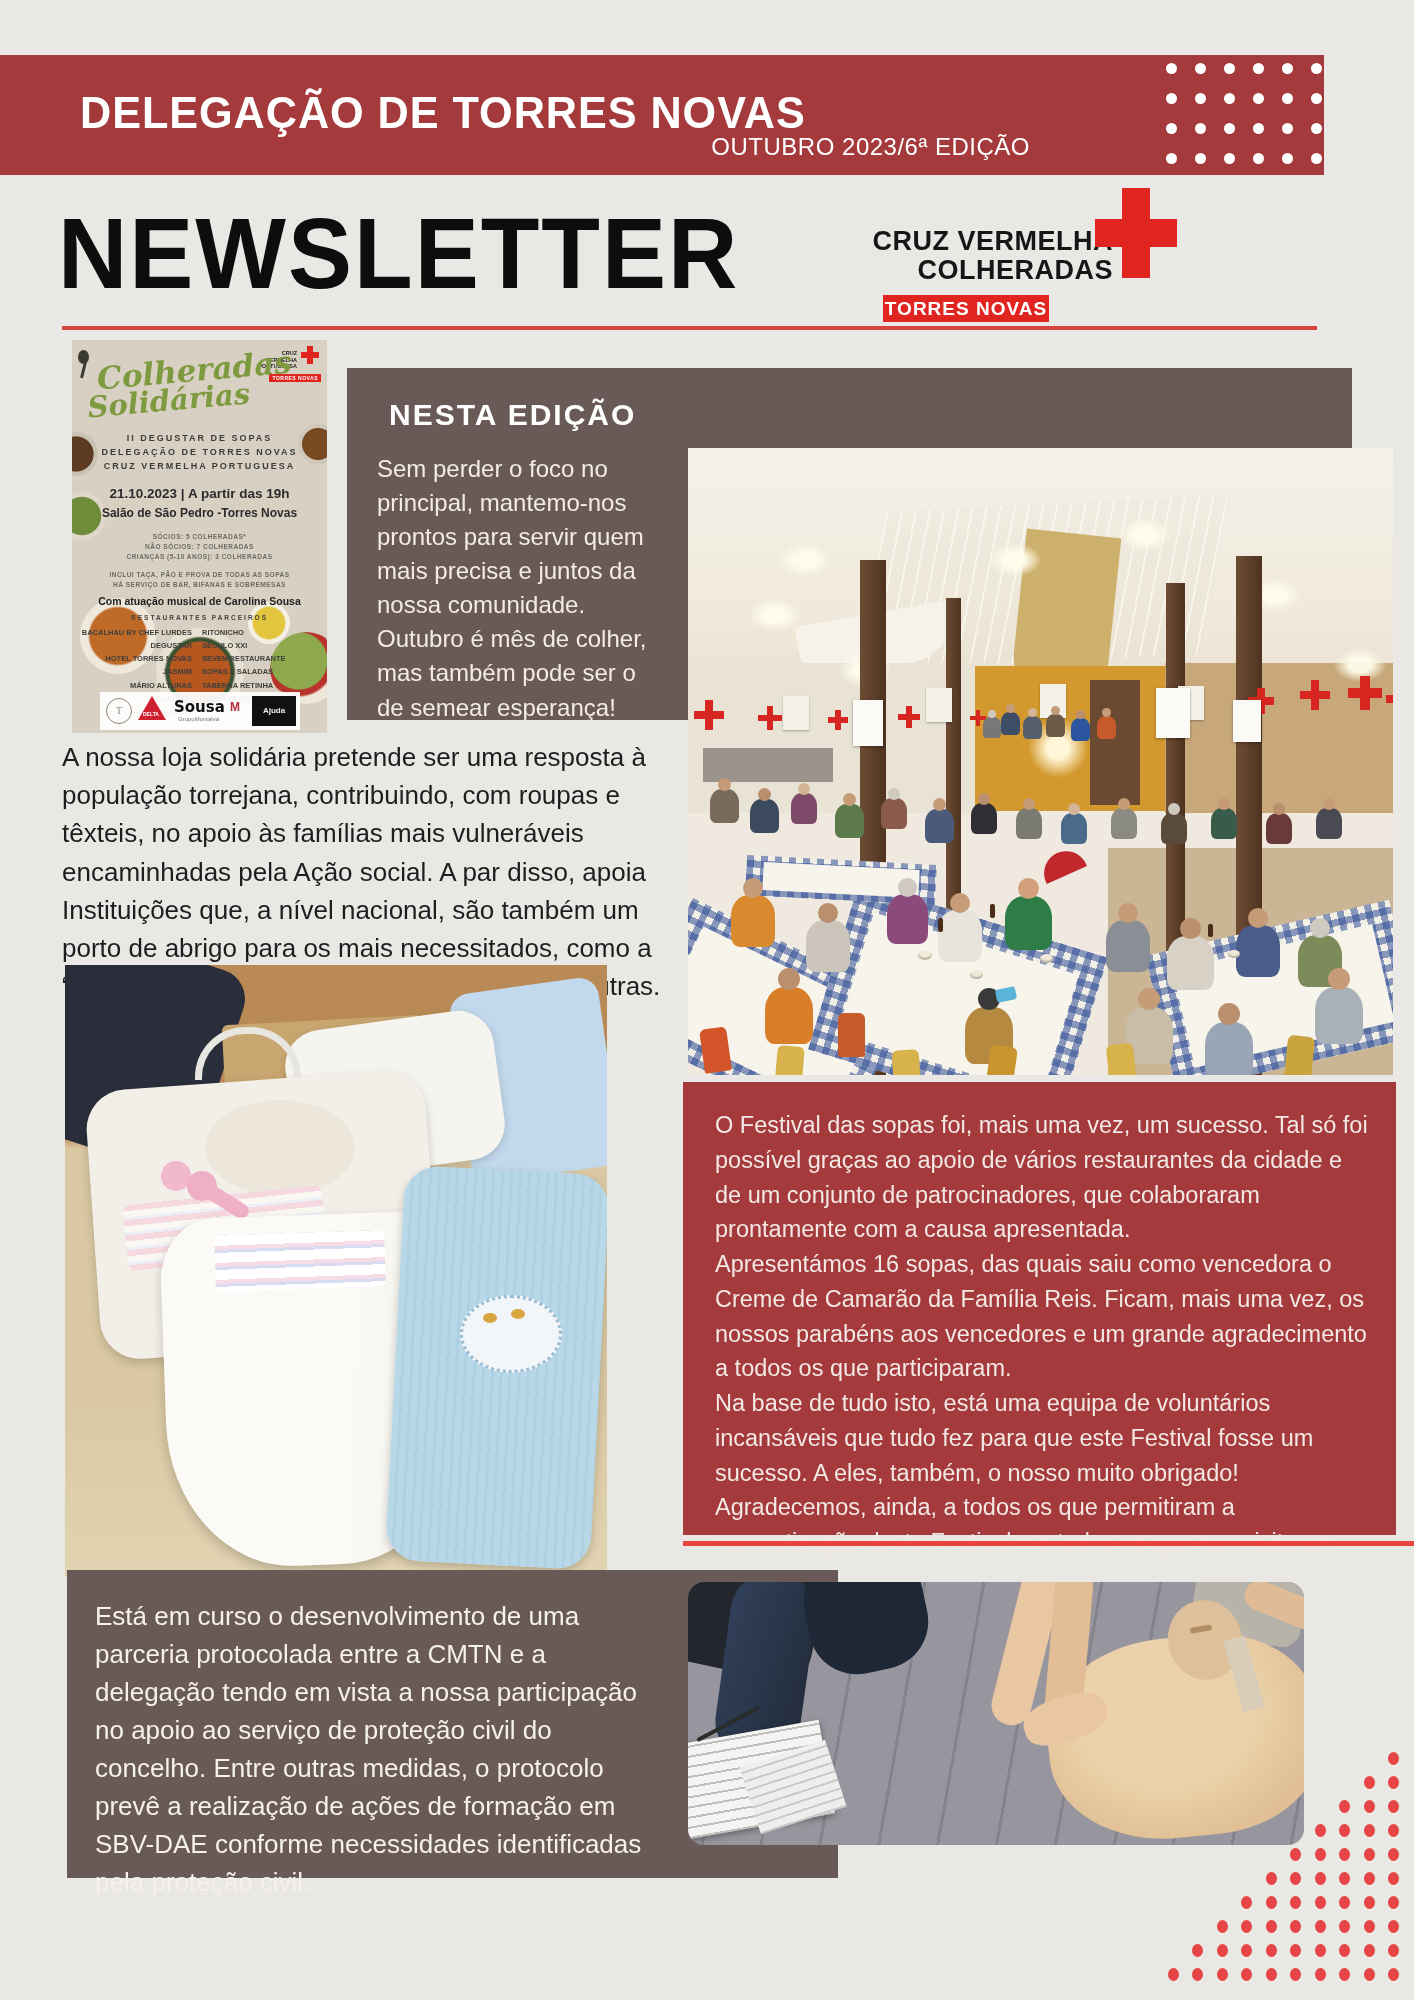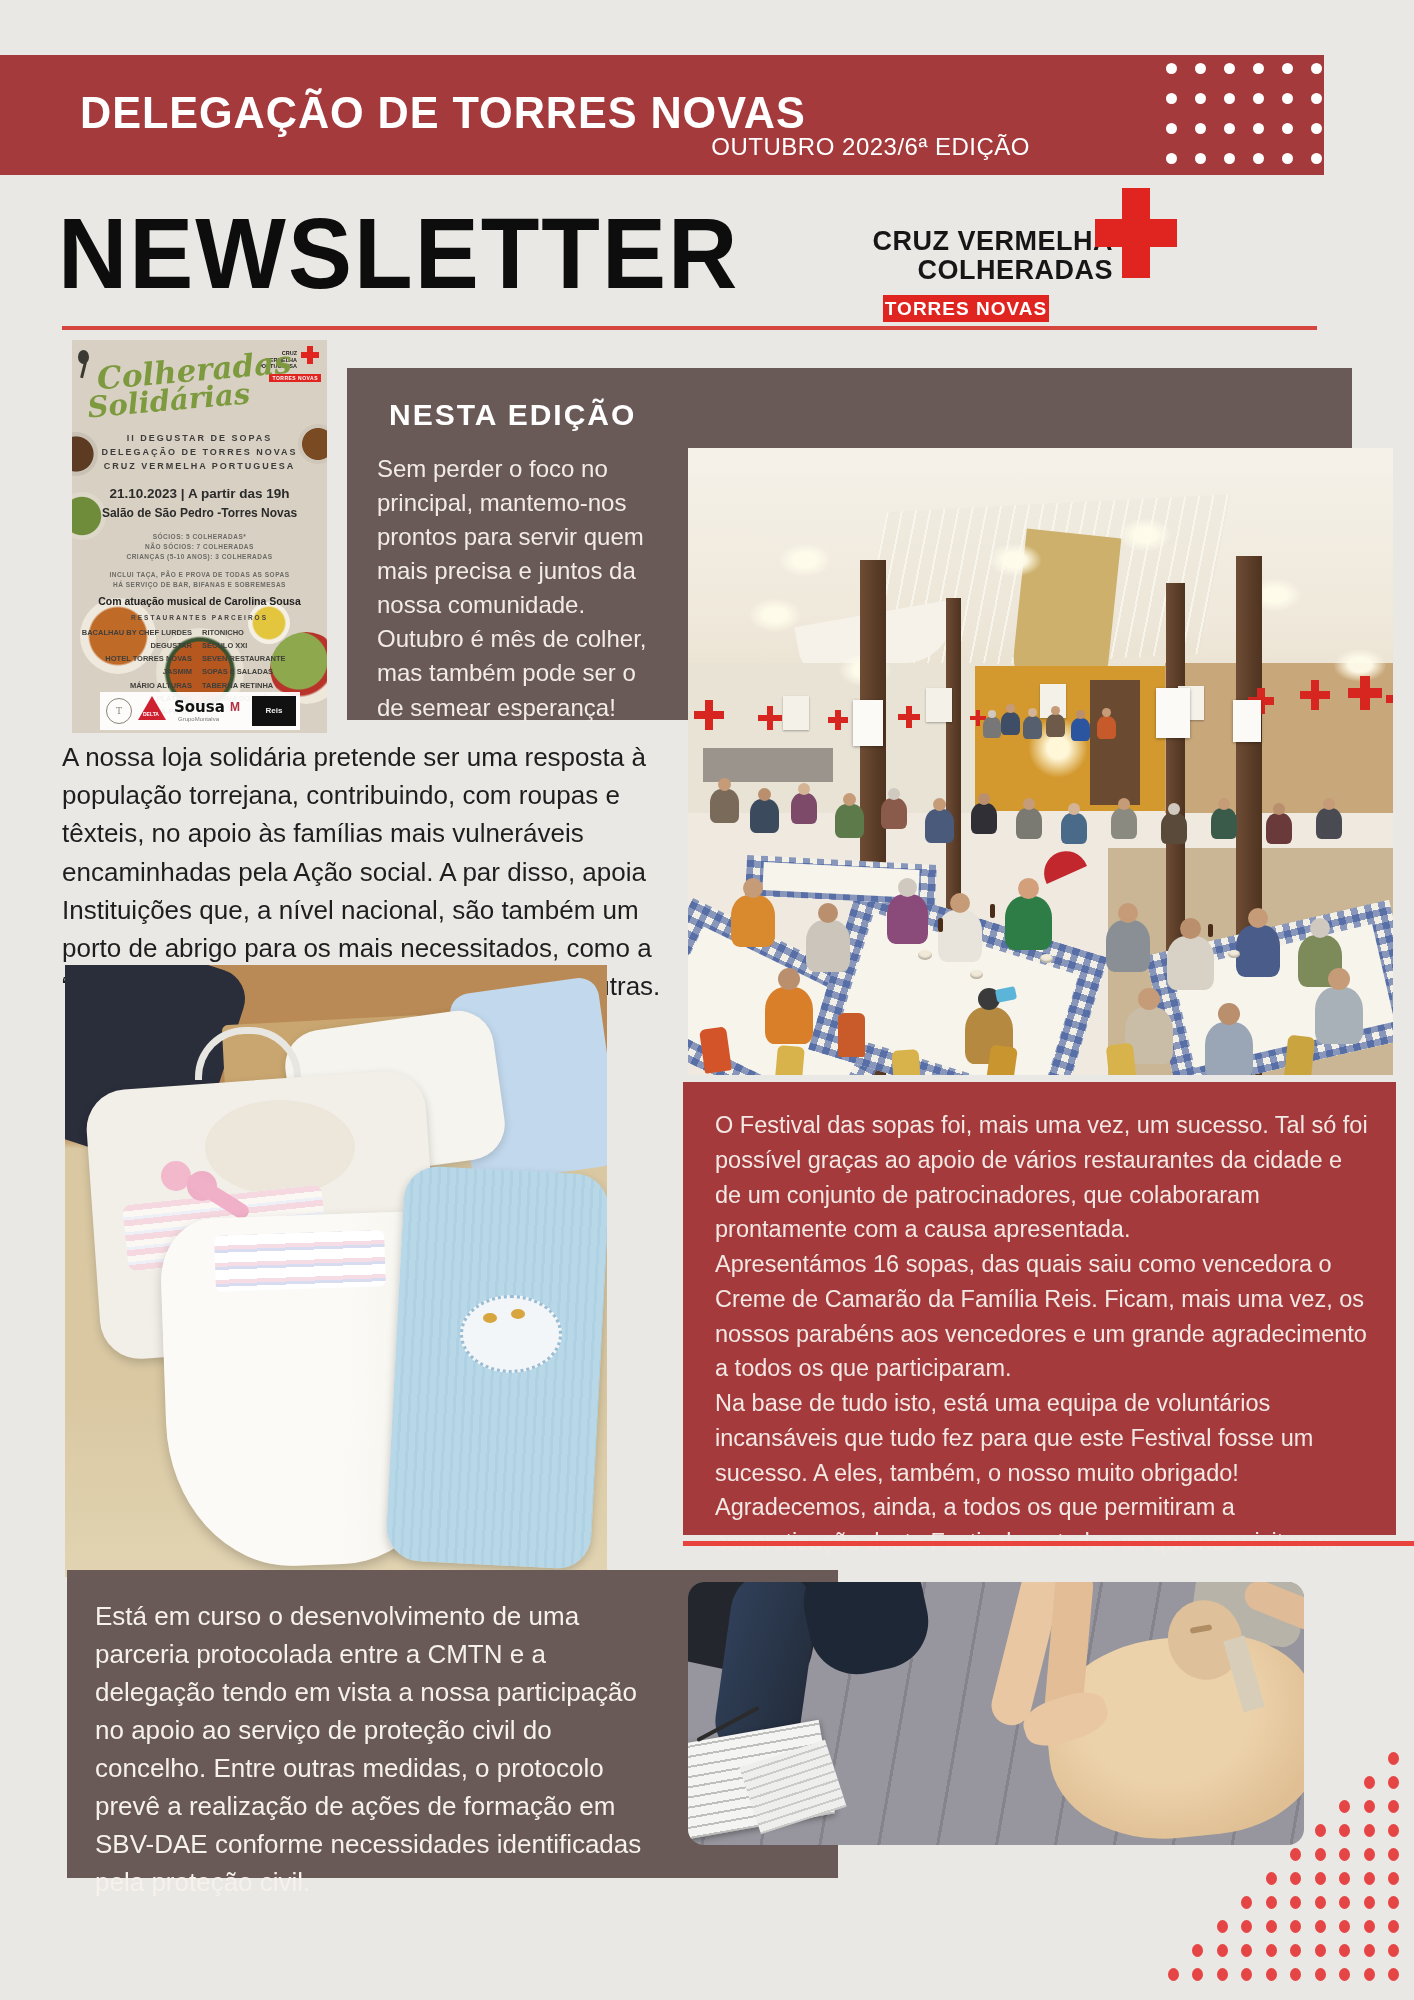--- a/index.html
+++ b/index.html
@@ -240,21 +240,21 @@
 TABERNA RETINHA
 TAVERNA DO AVÔ</div>
     <div id="sponsor-strip" class="abs">
       <span id="sp-circle">T</span>
       <span id="sp-delta">
           <span>DELTA</span>
         </span>
       <span id="sp-renova">Sousa</span>
       <span id="sp-m">M</span>
       <span id="sp-montalva">GrupoMontalva</span>
-      <span id="sp-mskin">Reis</span>
+      <span id="sp-mskin">Ajuda</span>
     </div>
   </div>
 
   <div id="nesta-card" class="abs">
     <div id="nesta-title" class="abs">NESTA EDIÇÃO</div>
     <div id="nesta-body" class="abs">Sem perder o foco no principal, mantemo-nos prontos para servir quem mais precisa e juntos da nossa comunidade.
 Outubro é mês de colher, mas também pode ser o de semear esperança!</div>
   </div>
 
   <div id="brown-band" class="abs"></div>

